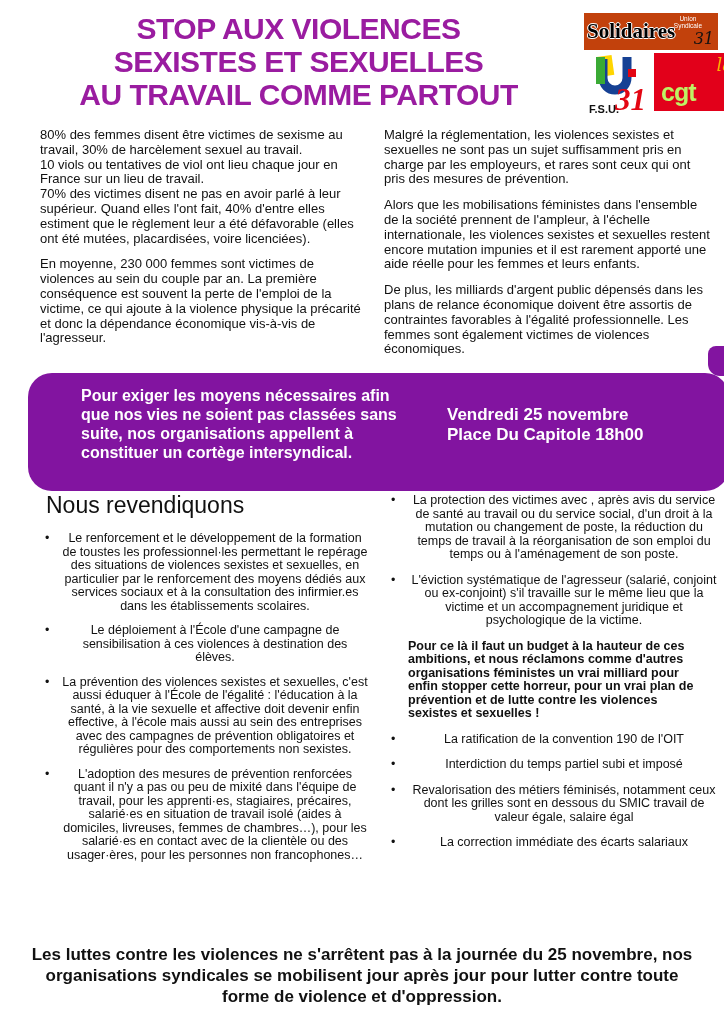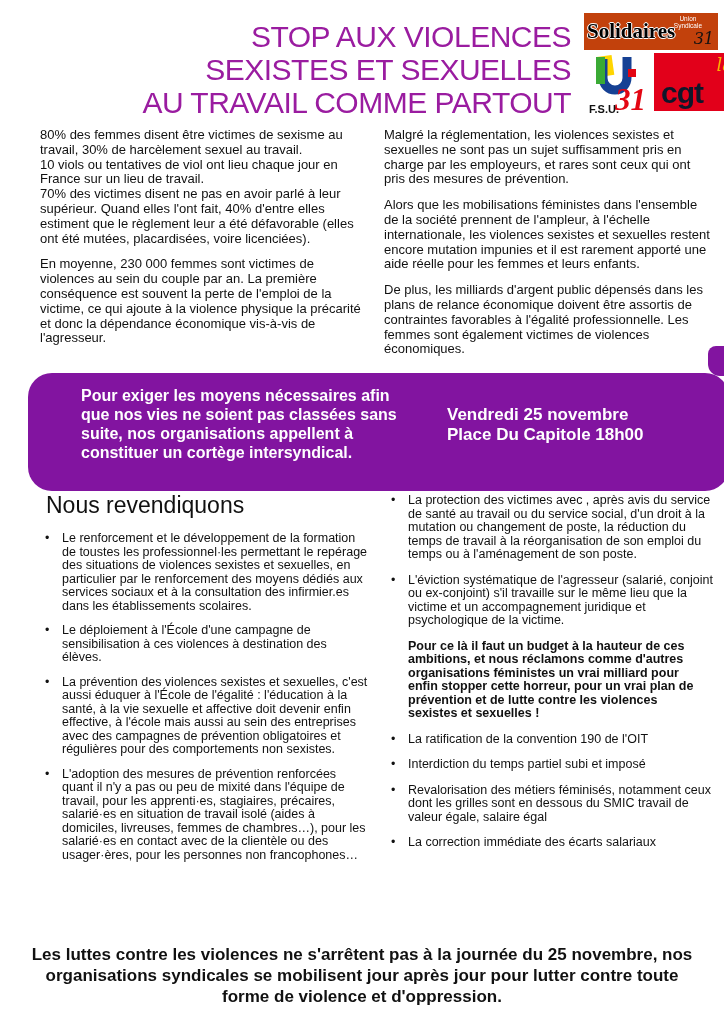--- a/index.html
+++ b/index.html
@@ -3,60 +3,60 @@
 <meta charset="utf-8">
 <style>
   html,body{margin:0;padding:0;}
   body{
     width:724px;height:1024px;position:relative;overflow:hidden;
     background:#ffffff;color:#111;
     font-family:"Liberation Sans", sans-serif;
   }
   
   .title{
-    position:absolute;top:20px;left:26px;width:545px;
-    text-align:right;font-weight:normal;font-size:30px;line-height:33px;
+    position:absolute;top:12px;left:26px;width:545px;
+    text-align:center;font-weight:bold;font-size:30px;line-height:33px;
     color:#9A1CA0;letter-spacing:-0.5px;
   }
   .logo{position:absolute;}
   .logo-solidaires{left:584px;top:13px;width:134px;height:37px;background:#c2410c;}
   .solid-name{position:absolute;left:3px;top:6px;font-family:"Liberation Serif",serif;
     font-weight:bold;font-size:21px;color:#000;
     text-shadow:-1px 0 #fff,1px 0 #fff,0 -1px #fff,0 1px #fff;}
   .solid-union{position:absolute;top:2px;right:16px;font-size:6.5px;line-height:7px;
     color:#fff;text-align:center;white-space:pre-line;}
   .solid-num{position:absolute;right:4px;bottom:2px;font-family:"DejaVu Serif",serif;
     font-style:italic;font-size:16px;color:#111;}
   .logo-fsu{left:588px;top:53px;width:62px;height:64px;background:#fff;}
   .logo-cgt{left:654px;top:53px;width:88px;height:58px;background:#E2001A;}
   .cgt-la{position:absolute;top:1px;right:9px;color:#F9B200;font-style:italic;
     font-family:"DejaVu Serif",serif;font-size:18px;}
-  .cgt-name{position:absolute;bottom:4px;left:7px;color:#0f172a;font-weight:bold;
-    font-size:30px;letter-spacing:-1px;line-height:29px;}
+  .cgt-name{position:absolute;bottom:4px;left:7px;color:#bef264;font-weight:bold;
+    font-size:25px;letter-spacing:-1px;line-height:29px;}
   
   .intro-col{position:absolute;top:128px;font-size:13px;line-height:14.8px;}
   .intro-left{left:40px;width:324px;}
   .intro-right{left:384px;width:330px;}
   .intro-col p{margin:0 0 11px 0;white-space:pre-line;}
   
   .banner{
     position:absolute;top:373px;left:28px;width:668px;height:118px;
     background:#8214A0;border-radius:24px;display:flex;color:#fff;font-weight:bold;padding-left:33px;
   }
   .banner-left{width:318px;padding:13px 0 0 20px;font-size:16px;line-height:19px;}
   .banner-right{flex:1;padding-top:12px;font-size:17px;line-height:20px;}
   .event2{margin-top:20px;padding-left:48px;}
   .corner-shape{
     position:absolute;top:346px;right:0;width:16px;height:30px;
     background:#8214A0;border-radius:8px 0 0 12px;
   }
   
   .demands-heading{position:absolute;top:492px;left:46px;font-size:23px;font-weight:400;}
   .demand-list{list-style:none;margin:0;padding:0;font-size:12.5px;line-height:13.5px;}
-  .demand-list li{position:relative;padding-left:24px;}
+  .demand-list li{position:relative;padding-left:24px;text-align:center;}
   .demand-list li::before{content:"\2022";position:absolute;left:7px;top:0;}
   .demands-left{position:absolute;top:532px;left:38px;width:330px;}
   .demands-left li{margin-bottom:11px;}
   .demands-right{position:absolute;top:494px;left:384px;width:336px;}
   .demands-right li{margin-bottom:12px;}
   .bold-para{margin:0 12px 12px 0;padding-left:24px;font-weight:bold;
     font-size:12.5px;line-height:13.5px;}
   
   .footer{
     position:absolute;top:944px;left:22px;width:680px;text-align:center;

